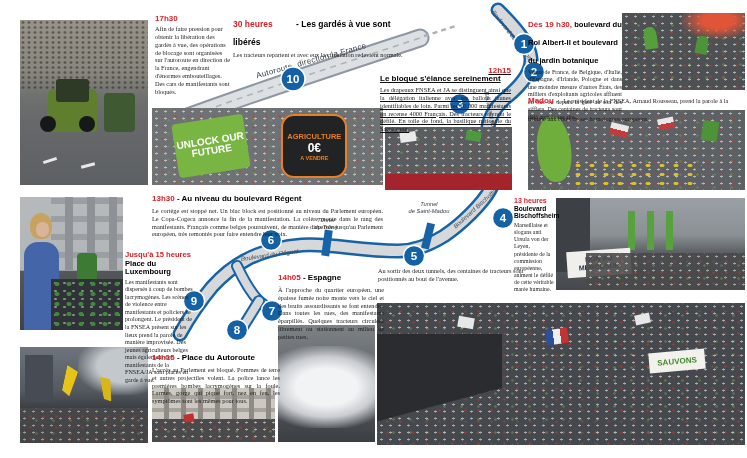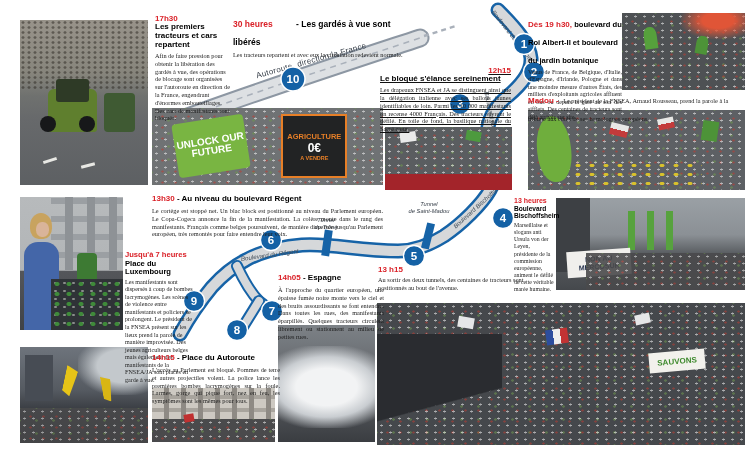--- a/index.html
+++ b/index.html
@@ -145,21 +145,21 @@
     <div style="position:absolute;left:4%;top:8%;width:22%;height:48%;background:#474c54;"></div>
     <div style="position:absolute;left:34%;top:20%;width:12px;height:30px;background:#e7c417;transform:rotate(12deg);clip-path:polygon(0 0,100% 15%,70% 100%,0 85%);"></div>
     <div style="position:absolute;left:64%;top:30%;width:10px;height:26px;background:#d9b614;transform:rotate(-10deg);clip-path:polygon(0 0,100% 15%,70% 100%,0 85%);"></div>
     <div class="crowd" style="position:absolute;left:0;top:64%;width:100%;height:36%;opacity:.85;"></div>
   </div>
 
   <div class="photo crowd" style="left:152px;top:108px;width:231px;height:77px;background-color:#6f7274;">
     <div class="sign" style="left:10%;top:14%;width:72px;height:54px;background:#79b542;border-radius:4px;transform:rotate(-9deg);color:#fff;font-size:10px;line-height:1.05;">
       <span>UNLOCK OUR FUTURE</span>
     </div>
-    <div class="sign" style="left:56%;top:8%;width:62px;height:60px;background:#222324;border:2px solid #e77f27;border-radius:0;align-items:center;">
+    <div class="sign" style="left:56%;top:8%;width:62px;height:60px;background:#222324;border:2px solid #e77f27;border-radius:13px;align-items:center;">
       <span style="color:#e77f27;font-size:7.5px;">AGRICULTURE</span>
       <span style="color:#fff;font-size:12px;">0€</span>
       <span style="color:#e77f27;font-size:5.5px;">A VENDRE</span>
     </div>
   </div>
 
   <div class="photo crowd" style="left:385px;top:127px;width:127px;height:63px;background-color:#5a5d60;">
     <div style="position:absolute;left:12%;top:8%;width:16px;height:10px;background:#e9eaea;transform:rotate(-8deg);"></div>
     <div style="position:absolute;left:64%;top:6%;width:15px;height:10px;background:#4d9a3e;transform:rotate(10deg);"></div>
     <div style="position:absolute;left:0;top:74%;width:100%;height:26%;background:#a3242a;"></div>
@@ -203,58 +203,56 @@
     <div style="position:absolute;left:46%;top:18%;width:22px;height:15px;background:linear-gradient(90deg,#2d4d9e 0 33%,#eee 33% 66%,#c23333 66% 100%);transform:rotate(-8deg);"></div>
     <div style="position:absolute;left:22%;top:10%;width:16px;height:11px;background:#e6e7e7;transform:rotate(10deg);"></div>
     <div style="position:absolute;left:70%;top:8%;width:15px;height:10px;background:#e6e7e7;transform:rotate(-12deg);"></div>
     <div class="sign" style="left:74%;top:34%;width:56px;height:20px;background:#f2f1ec;transform:rotate(-5deg);color:#3f8a2e;font-size:8px;">
       <span>SAUVONS</span>
     </div>
   </div>
 
   <div class="ev" id="ev-1730" style="left:155px;top:14px;width:76px;">
     <div class="time">17h30</div>
-    <div class="ttl">Les premiers tracteurs et cars repartent</div>
     <div class="body">Afin de faire pression pour obtenir la libération des gardés à vue, des opérations de blocage sont organisées sur l'autoroute en direction de la France, engendrant d'énormes embouteillages. Des cars de manifestants sont bloqués.</div>
   </div>
 
   <div class="ev inline" id="ev-20h" style="left:233px;top:13px;width:178px;">
     <span class="time" style="font-size:8.5px;">30 heures</span><span class="ttl" style="font-size:8.5px;padding-left:21px;"> - Les gardés à vue sont libérés</span>
     <div class="body" style="text-align:left;">Les tracteurs repartent et avec eux la circulation redevient normale.</div>
   </div>
 
   <div class="ev" id="ev-1215" style="left:380px;top:66px;width:131px;text-decoration:underline;">
     <div class="time">12h15</div>
     <div class="ttl">Le bloqué s'élance sereinement</div>
     <div class="body">Les drapeaux FNSEA et JA se distinguent ainsi que la délégation italienne avec ses ballons jaunes identifiables de loin. Parmi les 10 000 manifestants on recense 4000 Français. Des tracteurs ouvrent le défilé. En toile de fond, la basilique nationale du Sacré cœur.</div>
   </div>
 
   <div class="ev inline" id="ev-1330" style="left:152px;top:187px;width:231px;">
     <span class="time">13h30</span><span class="ttl"> - Au niveau du boulevard Régent</span>
     <div class="body">Le cortège est stoppé net. Un blac block est positionné au niveau du Parlement européen. Le Copa-Cogeca annonce la fin de la manifestation. La colère monte dans le rang des manifestants. Français comme belges poursuivent, de manière dispersée jusqu'au Parlement européen, très remontés pour faire entendre leur voix.</div>
   </div>
 
   <div class="ev" id="ev-16h" style="left:125px;top:251px;width:68px;">
-    <div class="time">Jusqu'à 7 heures</div>
+    <div class="time">Jusqu'à 15 heures</div>
     <div class="ttl">Place du Luxembourg</div>
     <div class="body">Les manifestants sont dispersés à coup de bombes lacrymogènes. Les scènes de violence entre manifestants et policiers se prolongent. Le président de la FNSEA présent sur les lieux prend la parole de manière improvisée. Des jeunes agriculteurs belges mais également des manifestants de la FNSEA/JA sont placés en garde à vue.</div>
   </div>
 
   <div class="ev inline" id="ev-1415" style="left:152px;top:346px;width:128px;">
     <span class="time">14h15</span><span class="ttl"> - Place du Autoroute</span>
     <div class="body">L'accès au Parlement est bloqué. Pommes de terre et autres projectiles volent. La police lance les premières bombes lacrymogènes sur la foule. Larmes, gorge qui pique fort, nez en feu, les symptômes sont les mêmes pour tous.</div>
   </div>
 
   <div class="ev inline" id="ev-1405" style="left:278px;top:266px;width:106px;">
     <span class="time">14h05</span><span class="ttl"> - Espagne</span>
     <div class="body">À l'approche du quartier européen, une épaisse fumée noire monte vers le ciel et des bruits assourdissants se font entendre. Dans toutes les rues, des manifestants éparpillés. Quelques tracteurs circulent librement ou stationnent au milieu de petites rues.</div>
   </div>
 
   <div class="ev" id="ev-1315" style="left:378px;top:265px;width:185px;">
-    <div class="time">13 h15</div>
     <div class="body" style="text-align:left;width:150px;">Au sortir des deux tunnels, des centaines de tracteurs sont positionnés au bout de l'avenue.</div>
   </div>
 
   <div class="ev inline" id="ev-1030" style="left:528px;top:13px;width:94px;">
     <span class="time">Dès 19 h30,</span><span class="ttl"> boulevard du Roi Albert-II et boulevard du jardin botanique</span>
     <div class="body" style="font-size:6px;">Venus de France, de Belgique, d'Italie, d'Espagne, d'Irlande, Pologne et dans une moindre mesure d'autres États, des milliers d'exploitants agricoles affluent en bus ou depuis la gare au son des sifflets. Des centaines de tracteurs sont déjà arrivés sur site.</div>
   </div>
 
   <div class="ev inline" id="ev-midi" style="left:528px;top:89px;width:210px;">
     <span class="time">Madou -</span>

